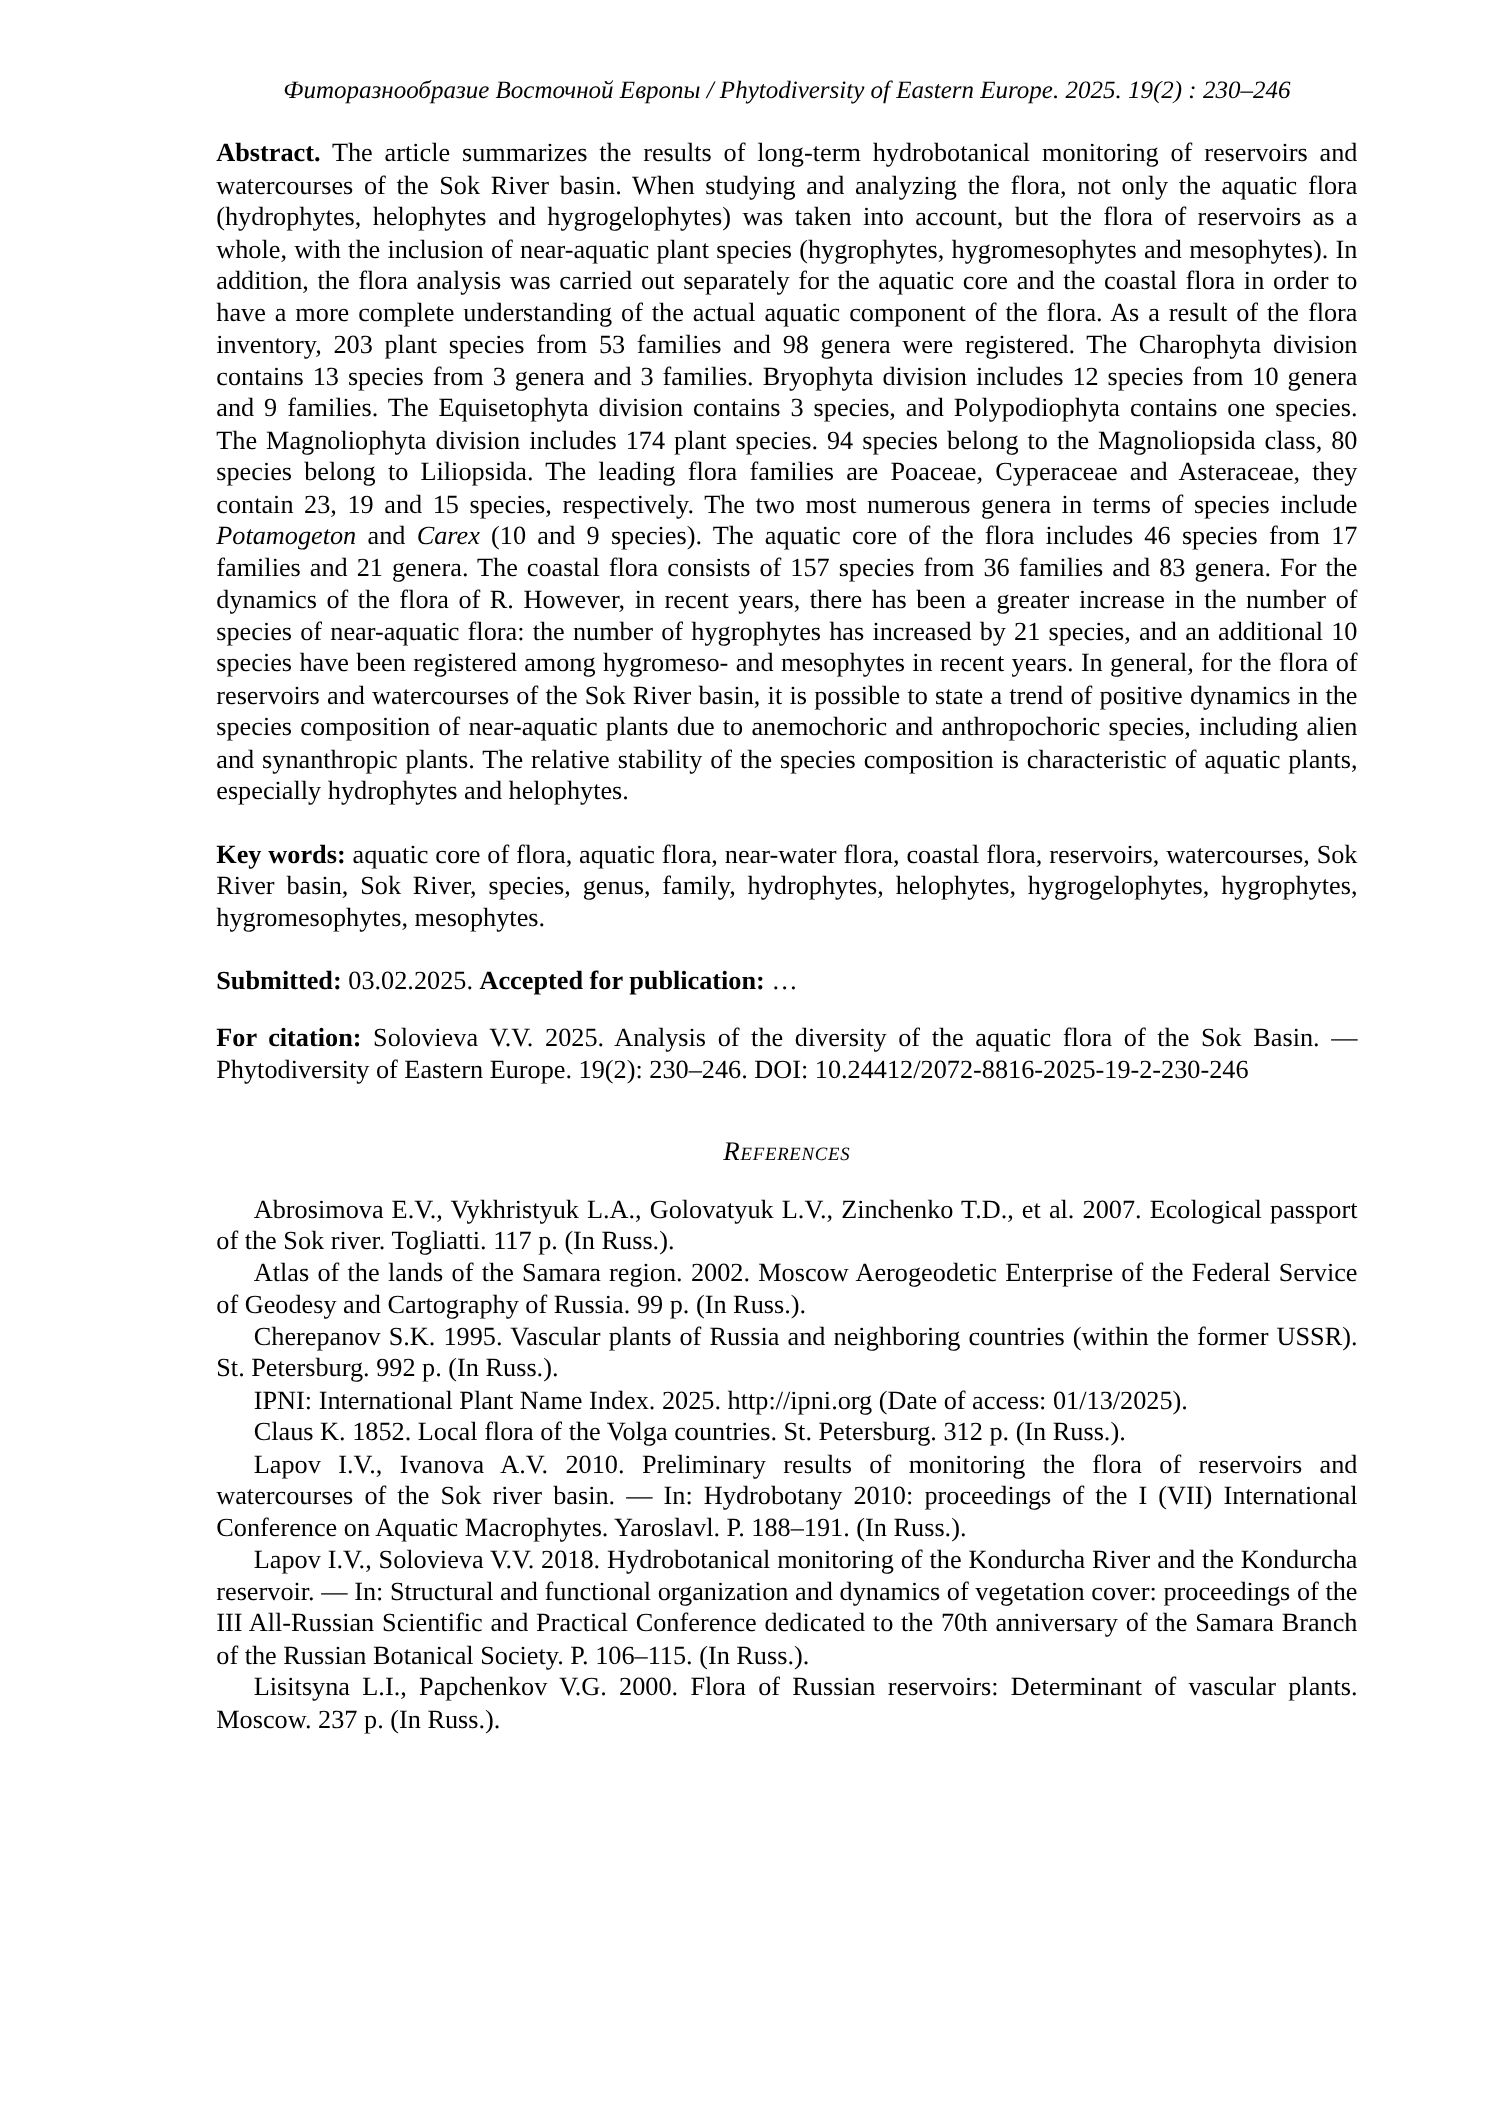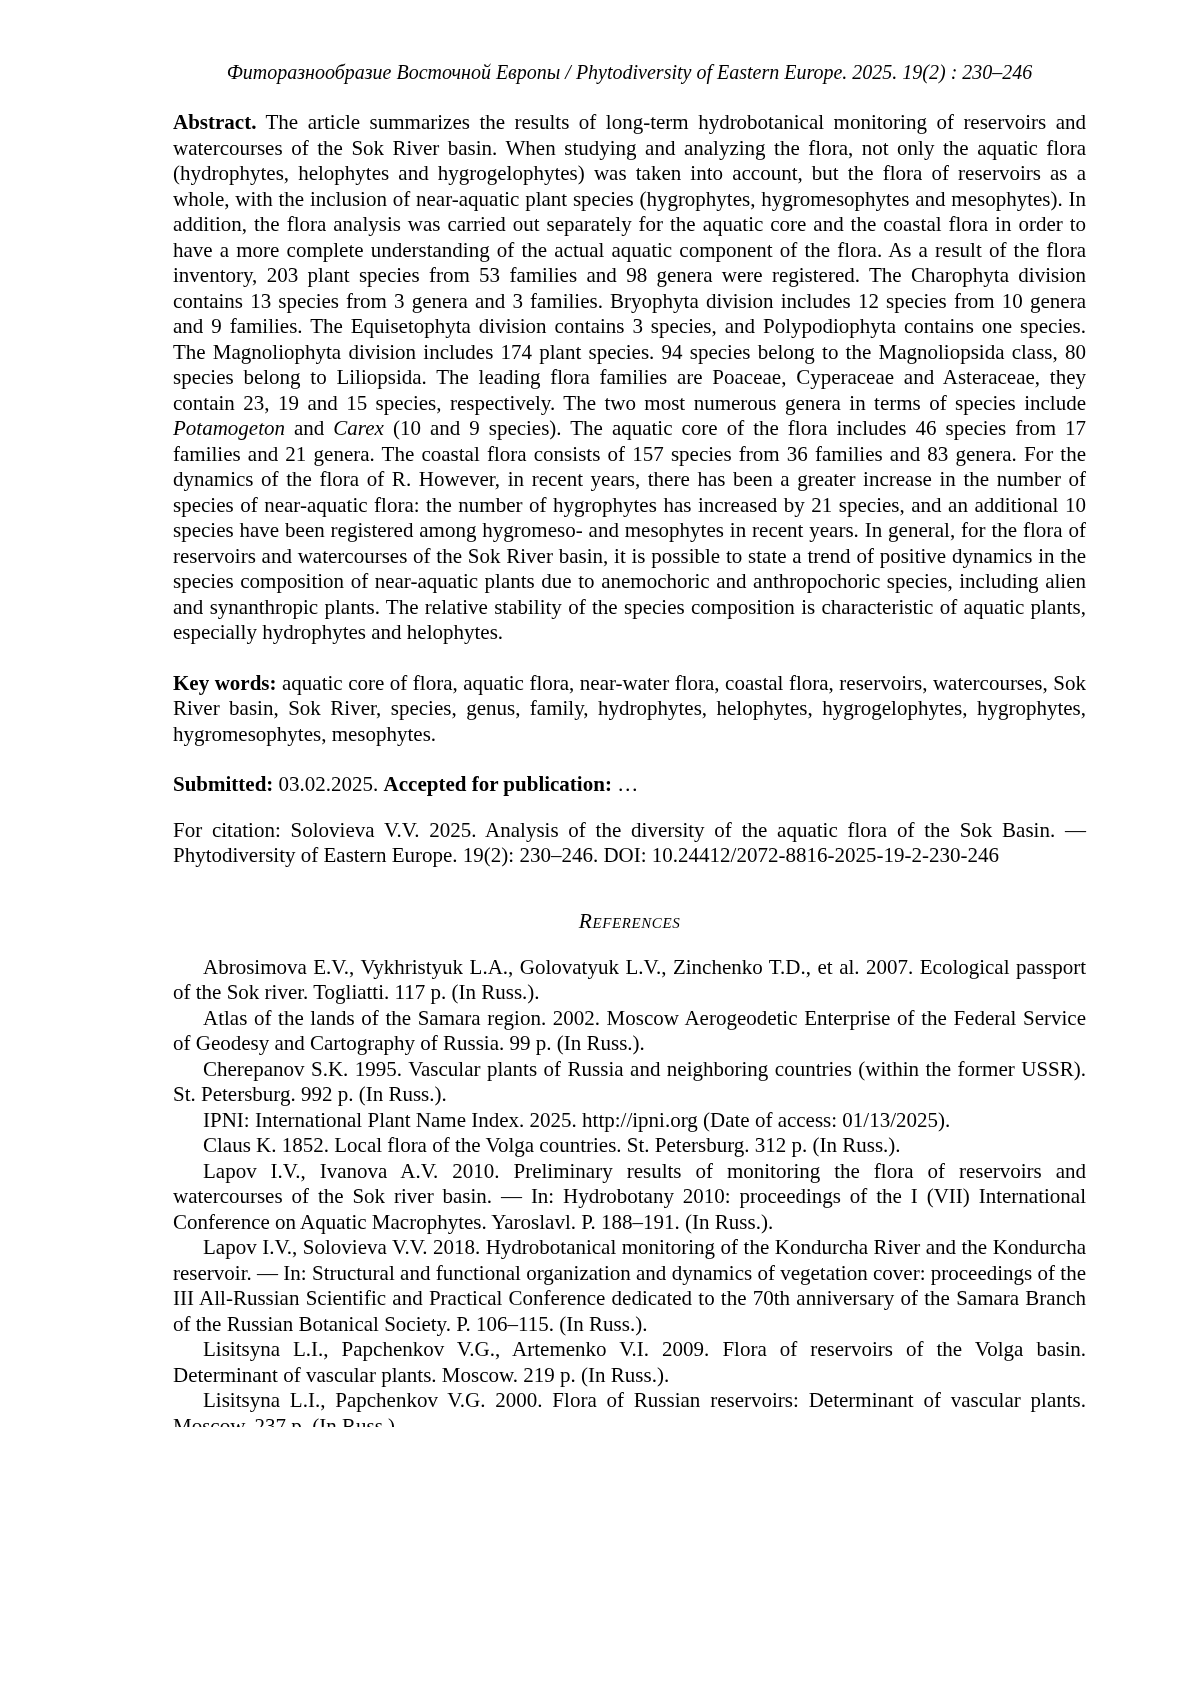--- a/index.html
+++ b/index.html
@@ -71,31 +71,30 @@
 <div class="page">
 
   <div class="running-header">Фиторазнообразие Восточной Европы / Phytodiversity of Eastern Europe. 2025. 19(2) : 230–246</div>
 
   <p class="para"><span style="font-weight: bold;">Abstract.</span><span> The article summarizes the results of long-term hydrobotanical monitoring of reservoirs and watercourses of the Sok River basin. When studying and analyzing the flora, not only the aquatic flora (hydrophytes, helophytes and hygrogelophytes) was taken into account, but the flora of reservoirs as a whole, with the inclusion of near-aquatic plant species (hygrophytes, hygromesophytes and mesophytes). In addition, the flora analysis was carried out separately for the aquatic core and the coastal flora in order to have a more complete understanding of the actual aquatic component of the flora. As a result of the flora inventory, 203 plant species from 53 families and 98 genera were registered. The Charophyta division contains 13 species from 3 genera and 3 families. Bryophyta division includes 12 species from 10 genera and 9 families. The Equisetophyta division contains 3 species, and Polypodiophyta contains one species. The Magnoliophyta division includes 174 plant species. 94 species belong to the Magnoliopsida class, 80 species belong to Liliopsida. The leading flora families are Poaceae, Cyperaceae and Asteraceae, they contain 23, 19 and 15 species, respectively. The two most numerous genera in terms of species include </span><span style="font-style: italic;">Potamogeton</span><span> and </span><span style="font-style: italic;">Carex</span><span> (10 and 9 species). The aquatic core of the flora includes 46 species from 17 families and 21 genera. The coastal flora consists of 157 species from 36 families and 83 genera. For the dynamics of the flora of R. However, in recent years, there has been a greater increase in the number of species of near-aquatic flora: the number of hygrophytes has increased by 21 species, and an additional 10 species have been registered among hygromeso- and mesophytes in recent years. In general, for the flora of reservoirs and watercourses of the Sok River basin, it is possible to state a trend of positive dynamics in the species composition of near-aquatic plants due to anemochoric and anthropochoric species, including alien and synanthropic plants. The relative stability of the species composition is characteristic of aquatic plants, especially hydrophytes and helophytes.</span></p>
 
   <p class="para"><span style="font-weight: bold;">Key words:</span><span> aquatic core of flora, aquatic flora, near-water flora, coastal flora, reservoirs, watercourses, Sok River basin, Sok River, species, genus, family, hydrophytes, helophytes, hygrogelophytes, hygrophytes, hygromesophytes, mesophytes.</span></p>
 
   <p class="para tight"><span style="font-weight: bold;">Submitted:</span><span> 03.02.2025. </span><span style="font-weight: bold;">Accepted for publication:</span><span> …</span></p>
 
-  <p class="para tight"><span style="font-weight: normal;">For citation:</span><span> Solovieva V.V. 2025. Analysis of the diversity of the aquatic flora of the Sok Basin. — Phytodiversity of Eastern Europe. 19(2): 230–246. DOI: 10.24412/2072-8816-2025-19-2-230-246</span></p>
+  <p class="para tight"><span style="font-weight: bold;">For citation:</span><span> Solovieva V.V. 2025. Analysis of the diversity of the aquatic flora of the Sok Basin. — Phytodiversity of Eastern Europe. 19(2): 230–246. DOI: 10.24412/2072-8816-2025-19-2-230-246</span></p>
 
   <h2 class="refs-heading">References</h2>
 
   <div class="refs">
       <p class="ref-entry">Abrosimova E.V., Vykhristyuk L.A., Golovatyuk L.V., Zinchenko T.D., et al. 2007. Ecological passport of the Sok river. Togliatti. 117 p. (In Russ.).</p>
       <p class="ref-entry">Atlas of the lands of the Samara region. 2002. Moscow Aerogeodetic Enterprise of the Federal Service of Geodesy and Cartography of Russia. 99 p. (In Russ.).</p>
       <p class="ref-entry">Cherepanov S.K. 1995. Vascular plants of Russia and neighboring countries (within the former USSR). St. Petersburg. 992 p. (In Russ.).</p>
       <p class="ref-entry">IPNI: International Plant Name Index. 2025. http://ipni.org (Date of access: 01/13/2025).</p>
       <p class="ref-entry">Claus K. 1852. Local flora of the Volga countries. St. Petersburg. 312 p. (In Russ.).</p>
       <p class="ref-entry">Lapov I.V., Ivanova A.V. 2010. Preliminary results of monitoring the flora of reservoirs and watercourses of the Sok river basin. — In: Hydrobotany 2010: proceedings of the I (VII) International Conference on Aquatic Macrophytes. Yaroslavl. P. 188–191. (In Russ.).</p>
       <p class="ref-entry">Lapov I.V., Solovieva V.V. 2018. Hydrobotanical monitoring of the Kondurcha River and the Kondurcha reservoir. — In: Structural and functional organization and dynamics of vegetation cover: proceedings of the III All-Russian Scientific and Practical Conference dedicated to the 70th anniversary of the Samara Branch of the Russian Botanical Society. P. 106–115. (In Russ.).</p>
-      <p class="ref-entry">Lisitsyna L.I., Papchenkov V.G., Artemenko V.I. 2009. Flora of reservoirs of the Volga basin. Determinant of vascular plants. Moscow. 219 p. (In Russ.).</p>
       <p class="ref-entry">Lisitsyna L.I., Papchenkov V.G. 2000. Flora of Russian reservoirs: Determinant of vascular plants. Moscow. 237 p. (In Russ.).</p>
     </div>
 
   <div class="page-number">245</div>
 
 </div>
 
 </body></html>

